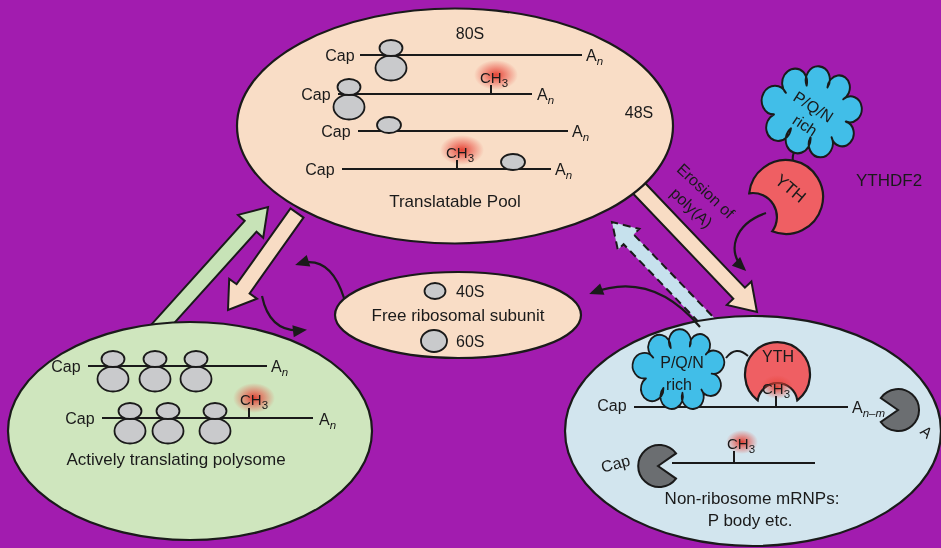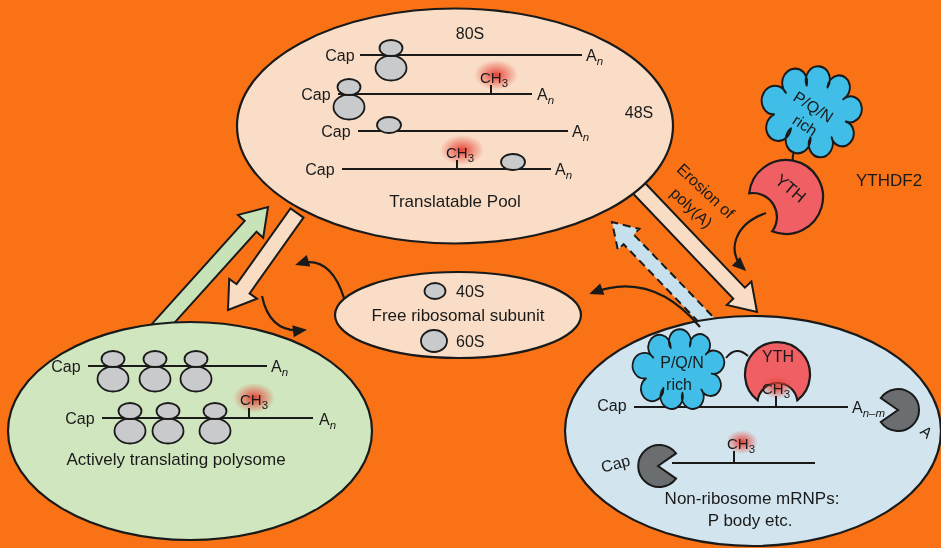--- a/index.html
+++ b/index.html
@@ -2,21 +2,21 @@
 <html style="--pool_peach: #F9DDC6; --pool_green: #CFE6BE; --pool_blue: #D2E5EE; --arrow_green: #C7E3B7; --arrow_peach: #F8DCC4; --arrow_blue_dashed: #C6E1ED; --cloud_blue: #41BEE8; --domain_red: #EF5F63; --methyl_glow: #E23A2C; --ribosome_gray: #C9CACC; --nuclease_gray: #6B6E71; --outline_black: #1A1A1A;"><head>
 <meta charset="utf-8">
 <style>
   :root{
     --pool_peach:#F9DDC6; --pool_green:#CFE6BE; --pool_blue:#D2E5EE;
     --arrow_green:#C7E3B7; --arrow_peach:#F8DCC4; --arrow_blue_dashed:#C6E1ED;
     --cloud_blue:#41BEE8; --domain_red:#EF5F63; --methyl_glow:#E23A2C;
     --ribosome_gray:#C9CACC; --nuclease_gray:#6B6E71; --outline_black:#1A1A1A;
   }
   html,body{margin:0;padding:0;background:#ffffff;}
-  .stage{width:941px;height:548px;position:relative;background:#f97316;}
+  .stage{width:941px;height:548px;position:relative;background:#a21caf;}
   svg{display:block;}
   svg text{font-family:"Liberation Sans","DejaVu Sans",sans-serif;fill:#1a1a1a;}
   .t16{font-size:16px;} .t17{font-size:17px;} .t15{font-size:15px;}
   .sub{font-size:11.5px;} .it{font-style:italic;}
   .mid{text-anchor:middle;}
   .pool{stroke:var(--outline_black);stroke-width:2.2;}
   .peach{fill:var(--pool_peach);} .green{fill:var(--pool_green);} .blue{fill:var(--pool_blue);}
   .mline{stroke:var(--outline_black);stroke-width:2;fill:none;}
   .ribo{fill:var(--ribosome_gray);stroke:var(--outline_black);stroke-width:1.8;}
   .pac{fill:var(--nuclease_gray);stroke:var(--outline_black);stroke-width:2;}

